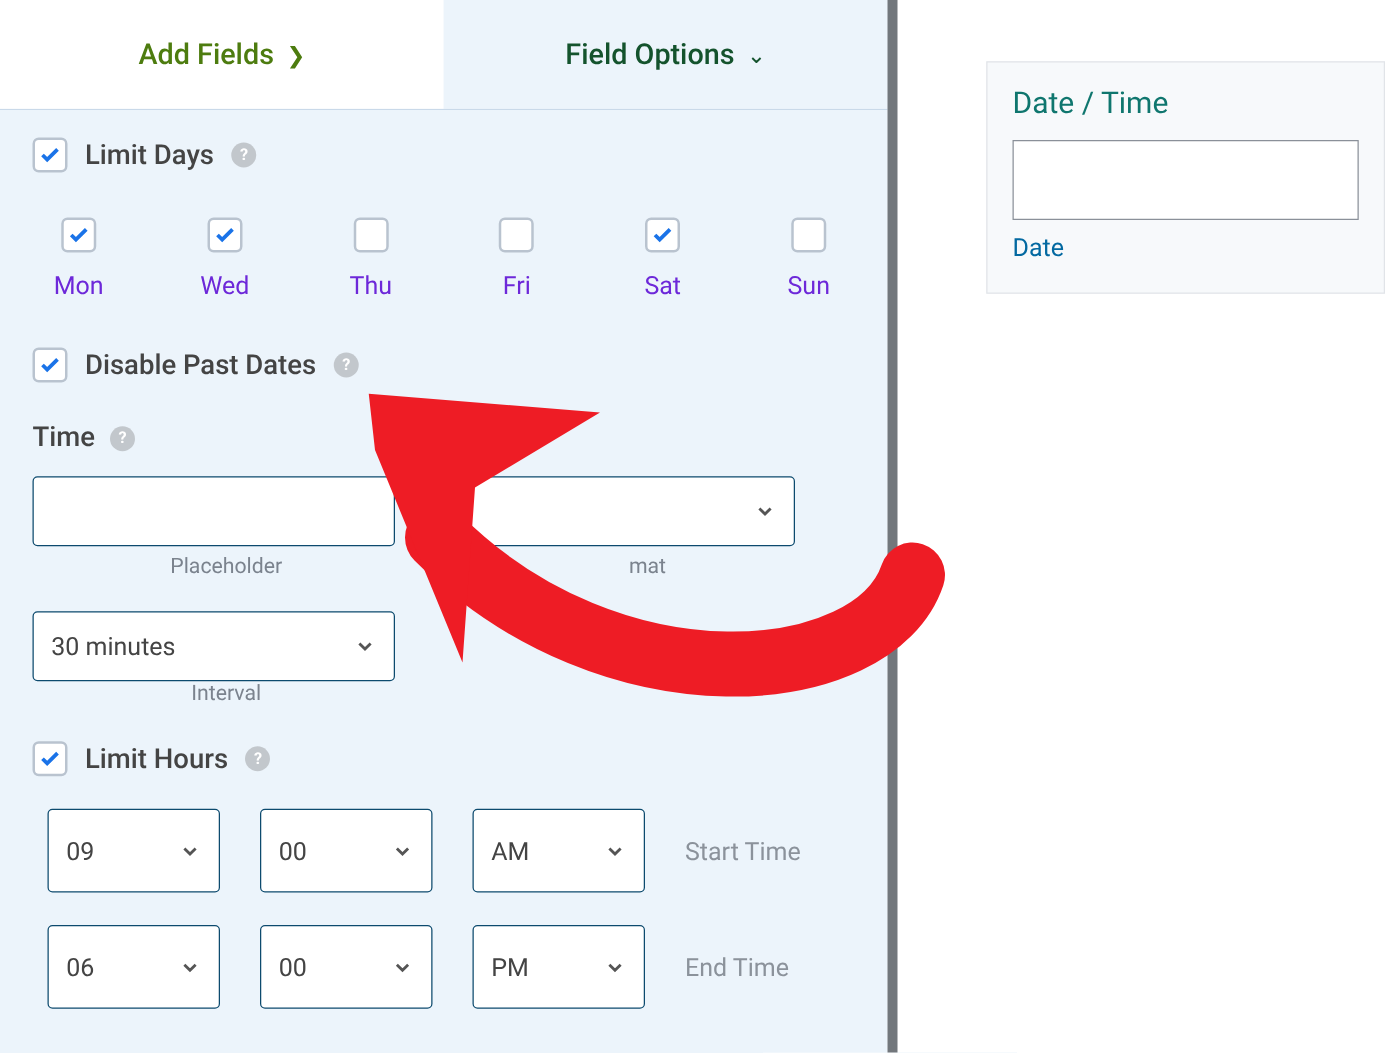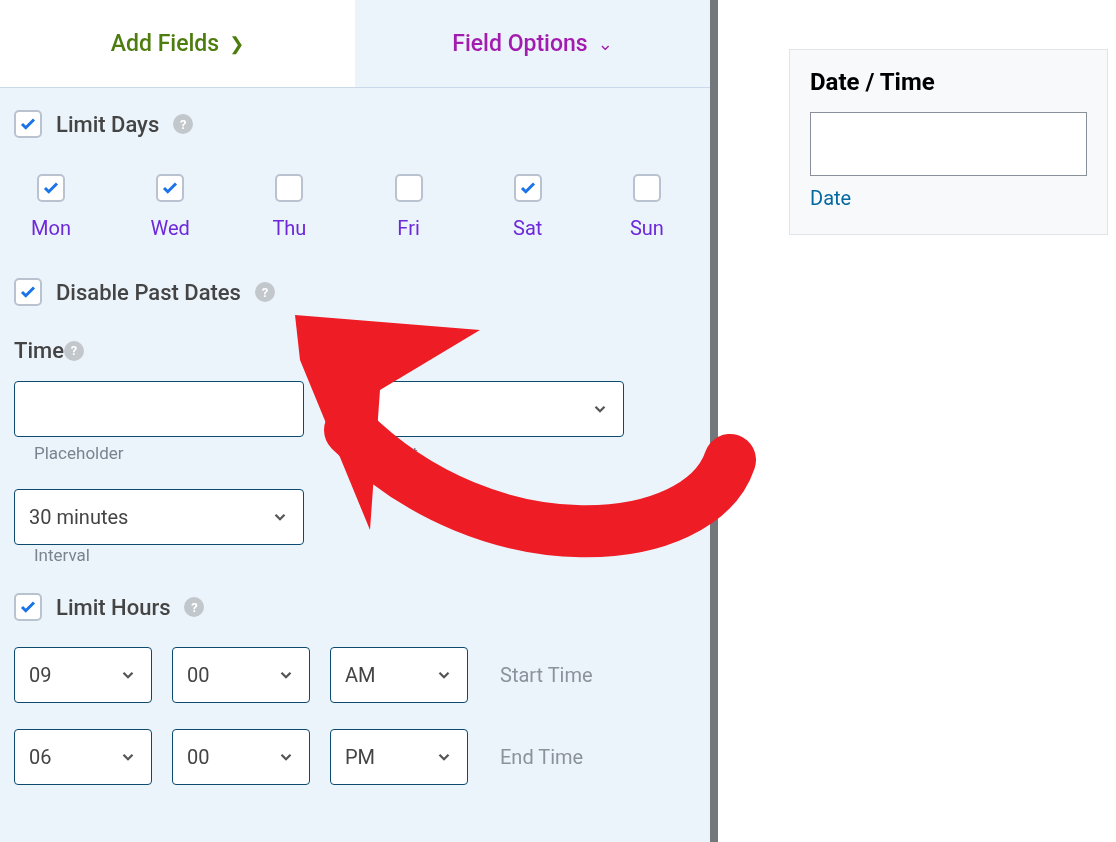--- a/index.html
+++ b/index.html
@@ -33,24 +33,24 @@
   .tab {
     flex: 1;
     display: flex;
     align-items: center;
     justify-content: center;
     gap: 10px;
     font-size: 23px;
     font-weight: 500;
   }
   .tab.inactive { background: #fff; color: #4d7c0f; }
-  .tab.active   { background: #ecf4fb; color: #a21caf; }
+  .tab.active   { background: #ecf4fb; color: #14532d; }
   .chev { font-size: 18px; }
 
-  .content { padding: 22px 26px 0 14px; }
+  .content { padding: 22px 26px 0 26px; text-align: center; }
 
   
   .checkrow {
     display: flex;
     align-items: center;
     gap: 14px;
     margin-bottom: 12px;
   }
   .checkrow .lbl {
     font-size: 22px;
@@ -84,21 +84,21 @@
     display: flex;
     flex-direction: column;
     align-items: center;
     gap: 14px;
     width: 70px;
   }
   .day .dlabel { color:#6d28d9; font-size:20px; }
 
   
   .sect {
-    display:flex; align-items:center; 
+    display:flex; align-items:center; gap:12px;
     font-size: 22px; color:#444; font-weight:500;
     margin: 32px 0 18px 0;
   }
 
   
   .sel {
     background:#fff;
     border:1px solid #0c4a6e;
     border-radius:4px;
     display:flex; align-items:center; justify-content:space-between;
@@ -106,21 +106,21 @@
     font-size: 20px;
     color:#444;
   }
   .sel svg { flex-shrink:0; }
   .sub { font-size:17px; color:#7b838e; margin-top:6px;margin-left:20px; }
 
   .row2 { display:flex; gap:30px; }
   .row2 > div { display:flex; flex-direction:column; }
 
   .timegrid { display:flex; gap:20px; align-items:center; margin-top:26px; }
-  .timegrid .sel { width:138px; height:56px; }
+  .timegrid .sel { width:138px; height:67px;margin-left:12px; }
   .timegrid .cap { color:#8b929b; font-size:20px; margin-left:12px; }
 
   
   .vdiv {
     position:absolute;
     left:710px; top:0; width:8px; height:842px;
     background:#72777c;
   }
 
   
@@ -128,21 +128,21 @@
     position:absolute;
     left: 789px;
     top: 49px;
     width: 319px;
     border:1px solid #e1e4e8;
     background:#f7f9fb;
     padding: 18px 20px 24px 20px;
   }
   .preview h3 {
     margin:0 0 16px 0;
-    font-size:24px; font-weight:700; color:#000000;
+    font-size:24px; font-weight:400; color:#0f766e;
   }
   .preview .field {
     background:#fff;
     border:1px solid #8a9099;
     height:64px;
     width:100%;
   }
   .preview .flabel { margin-top:10px; font-size:20px; color:#0369a1; }
 
   

